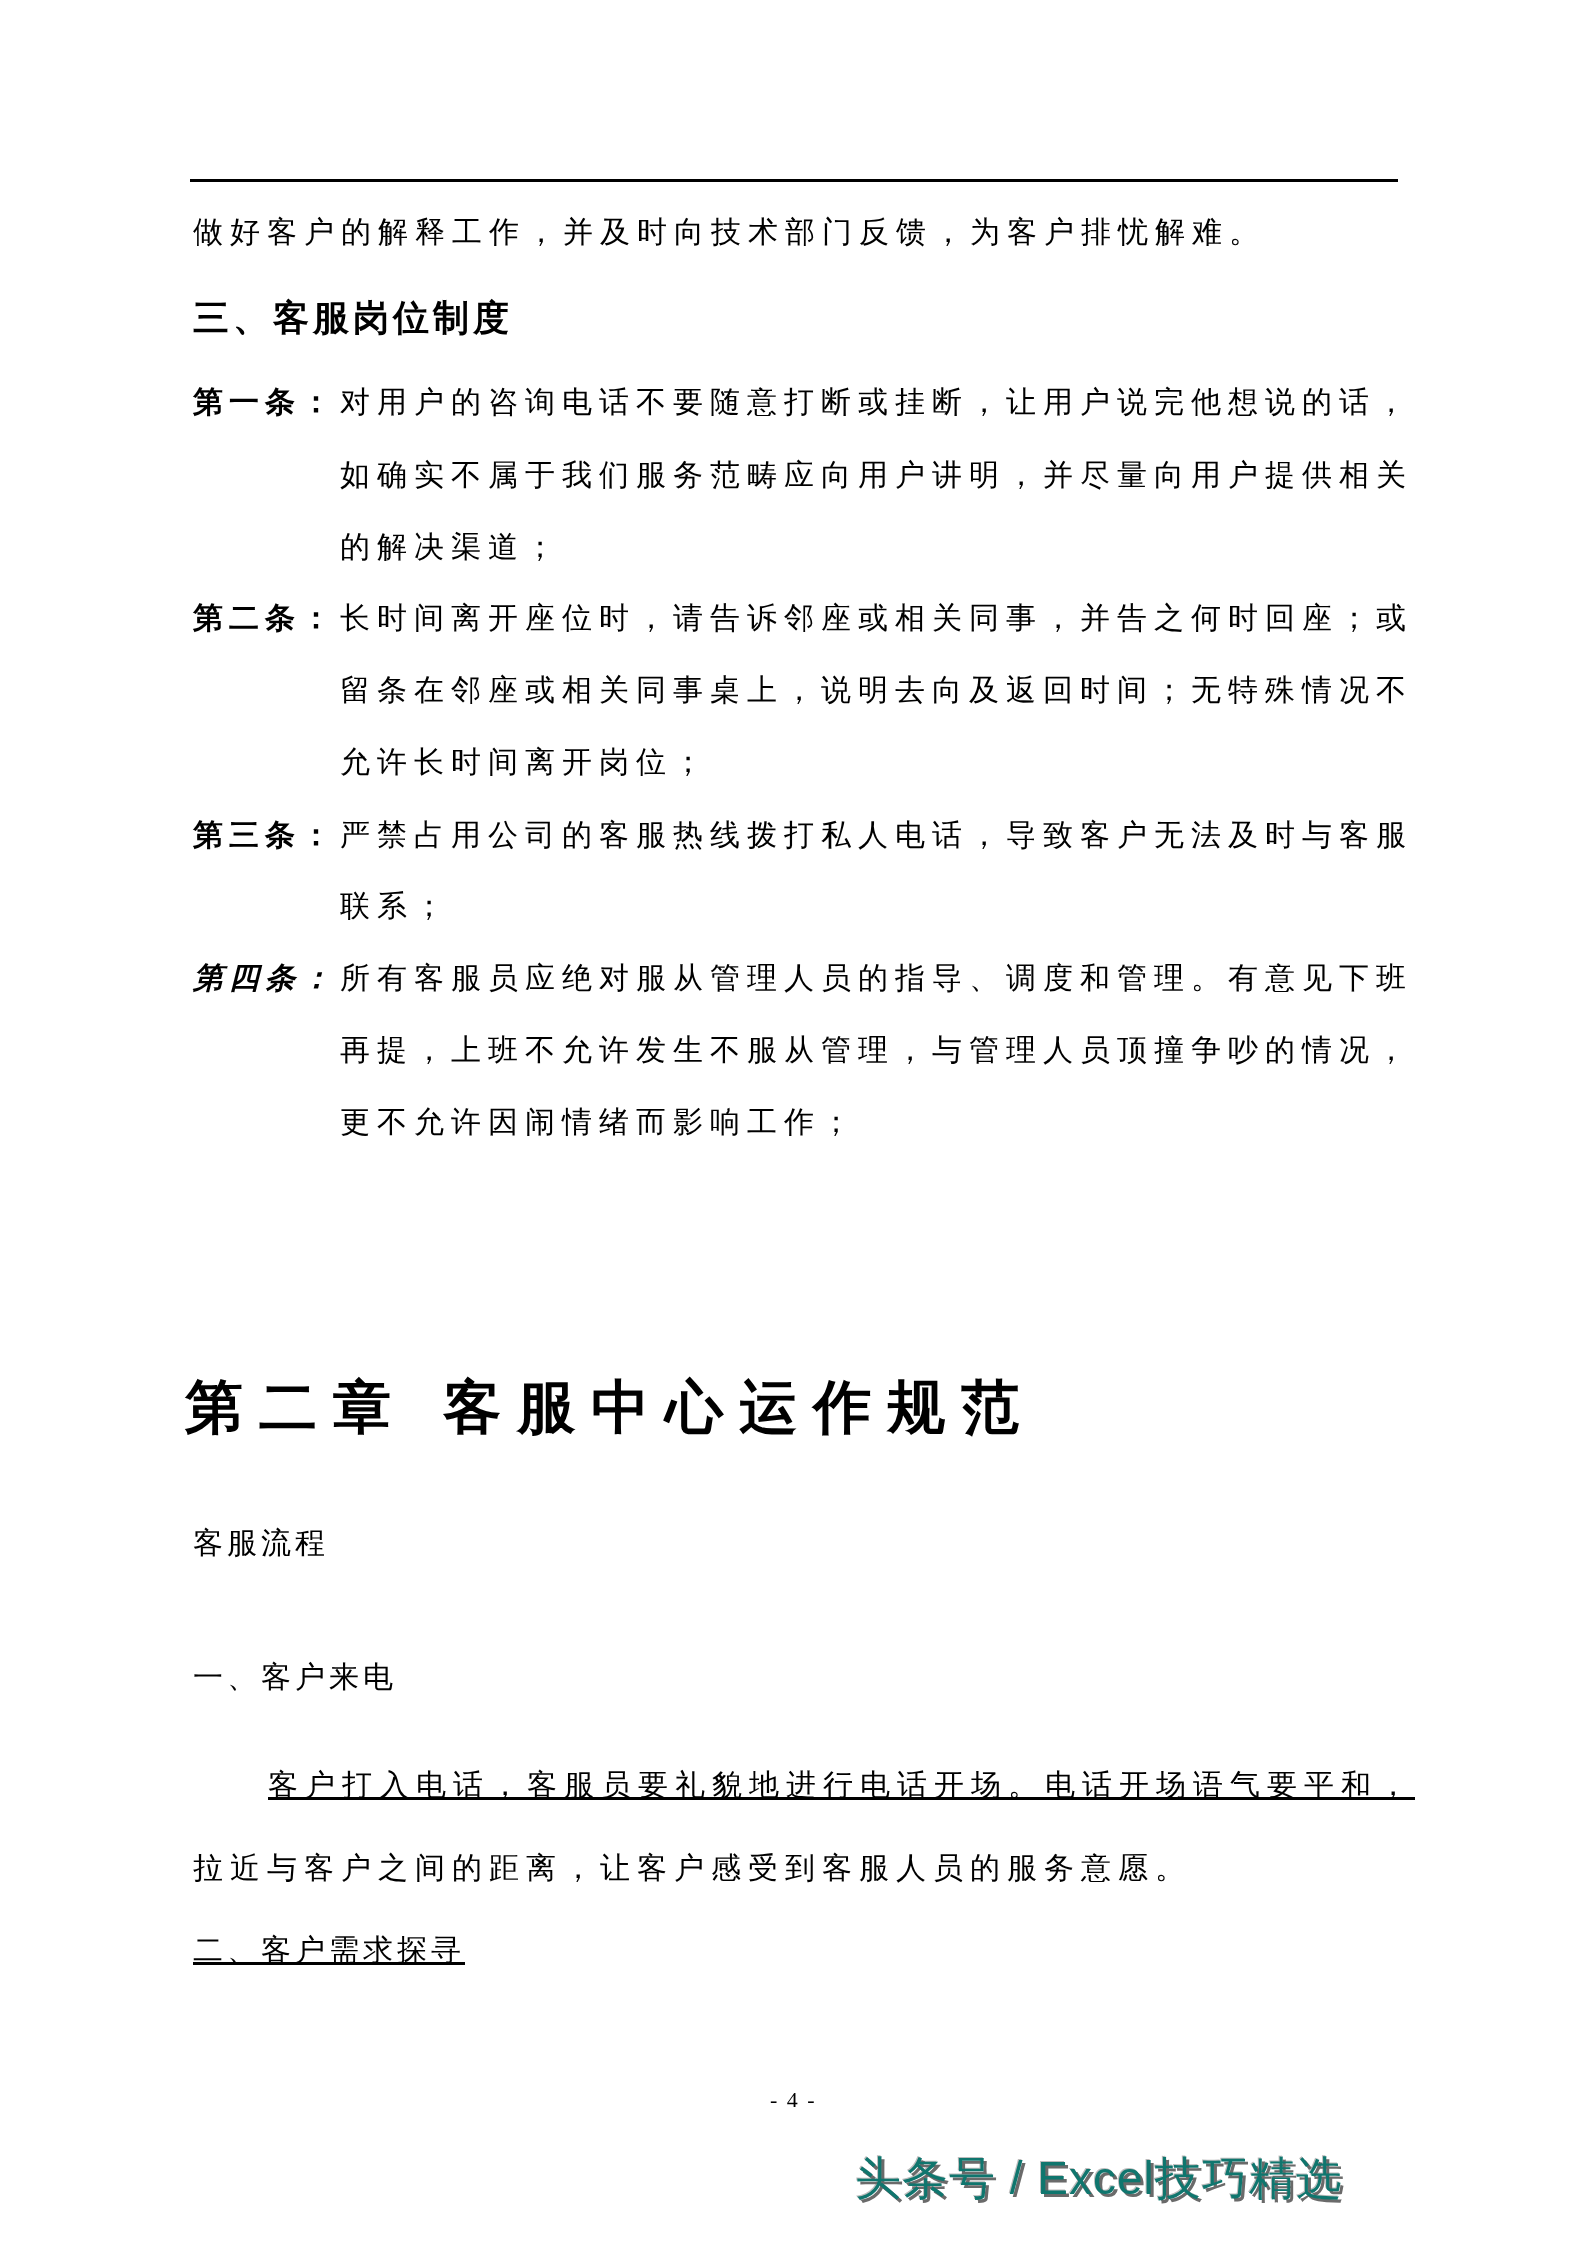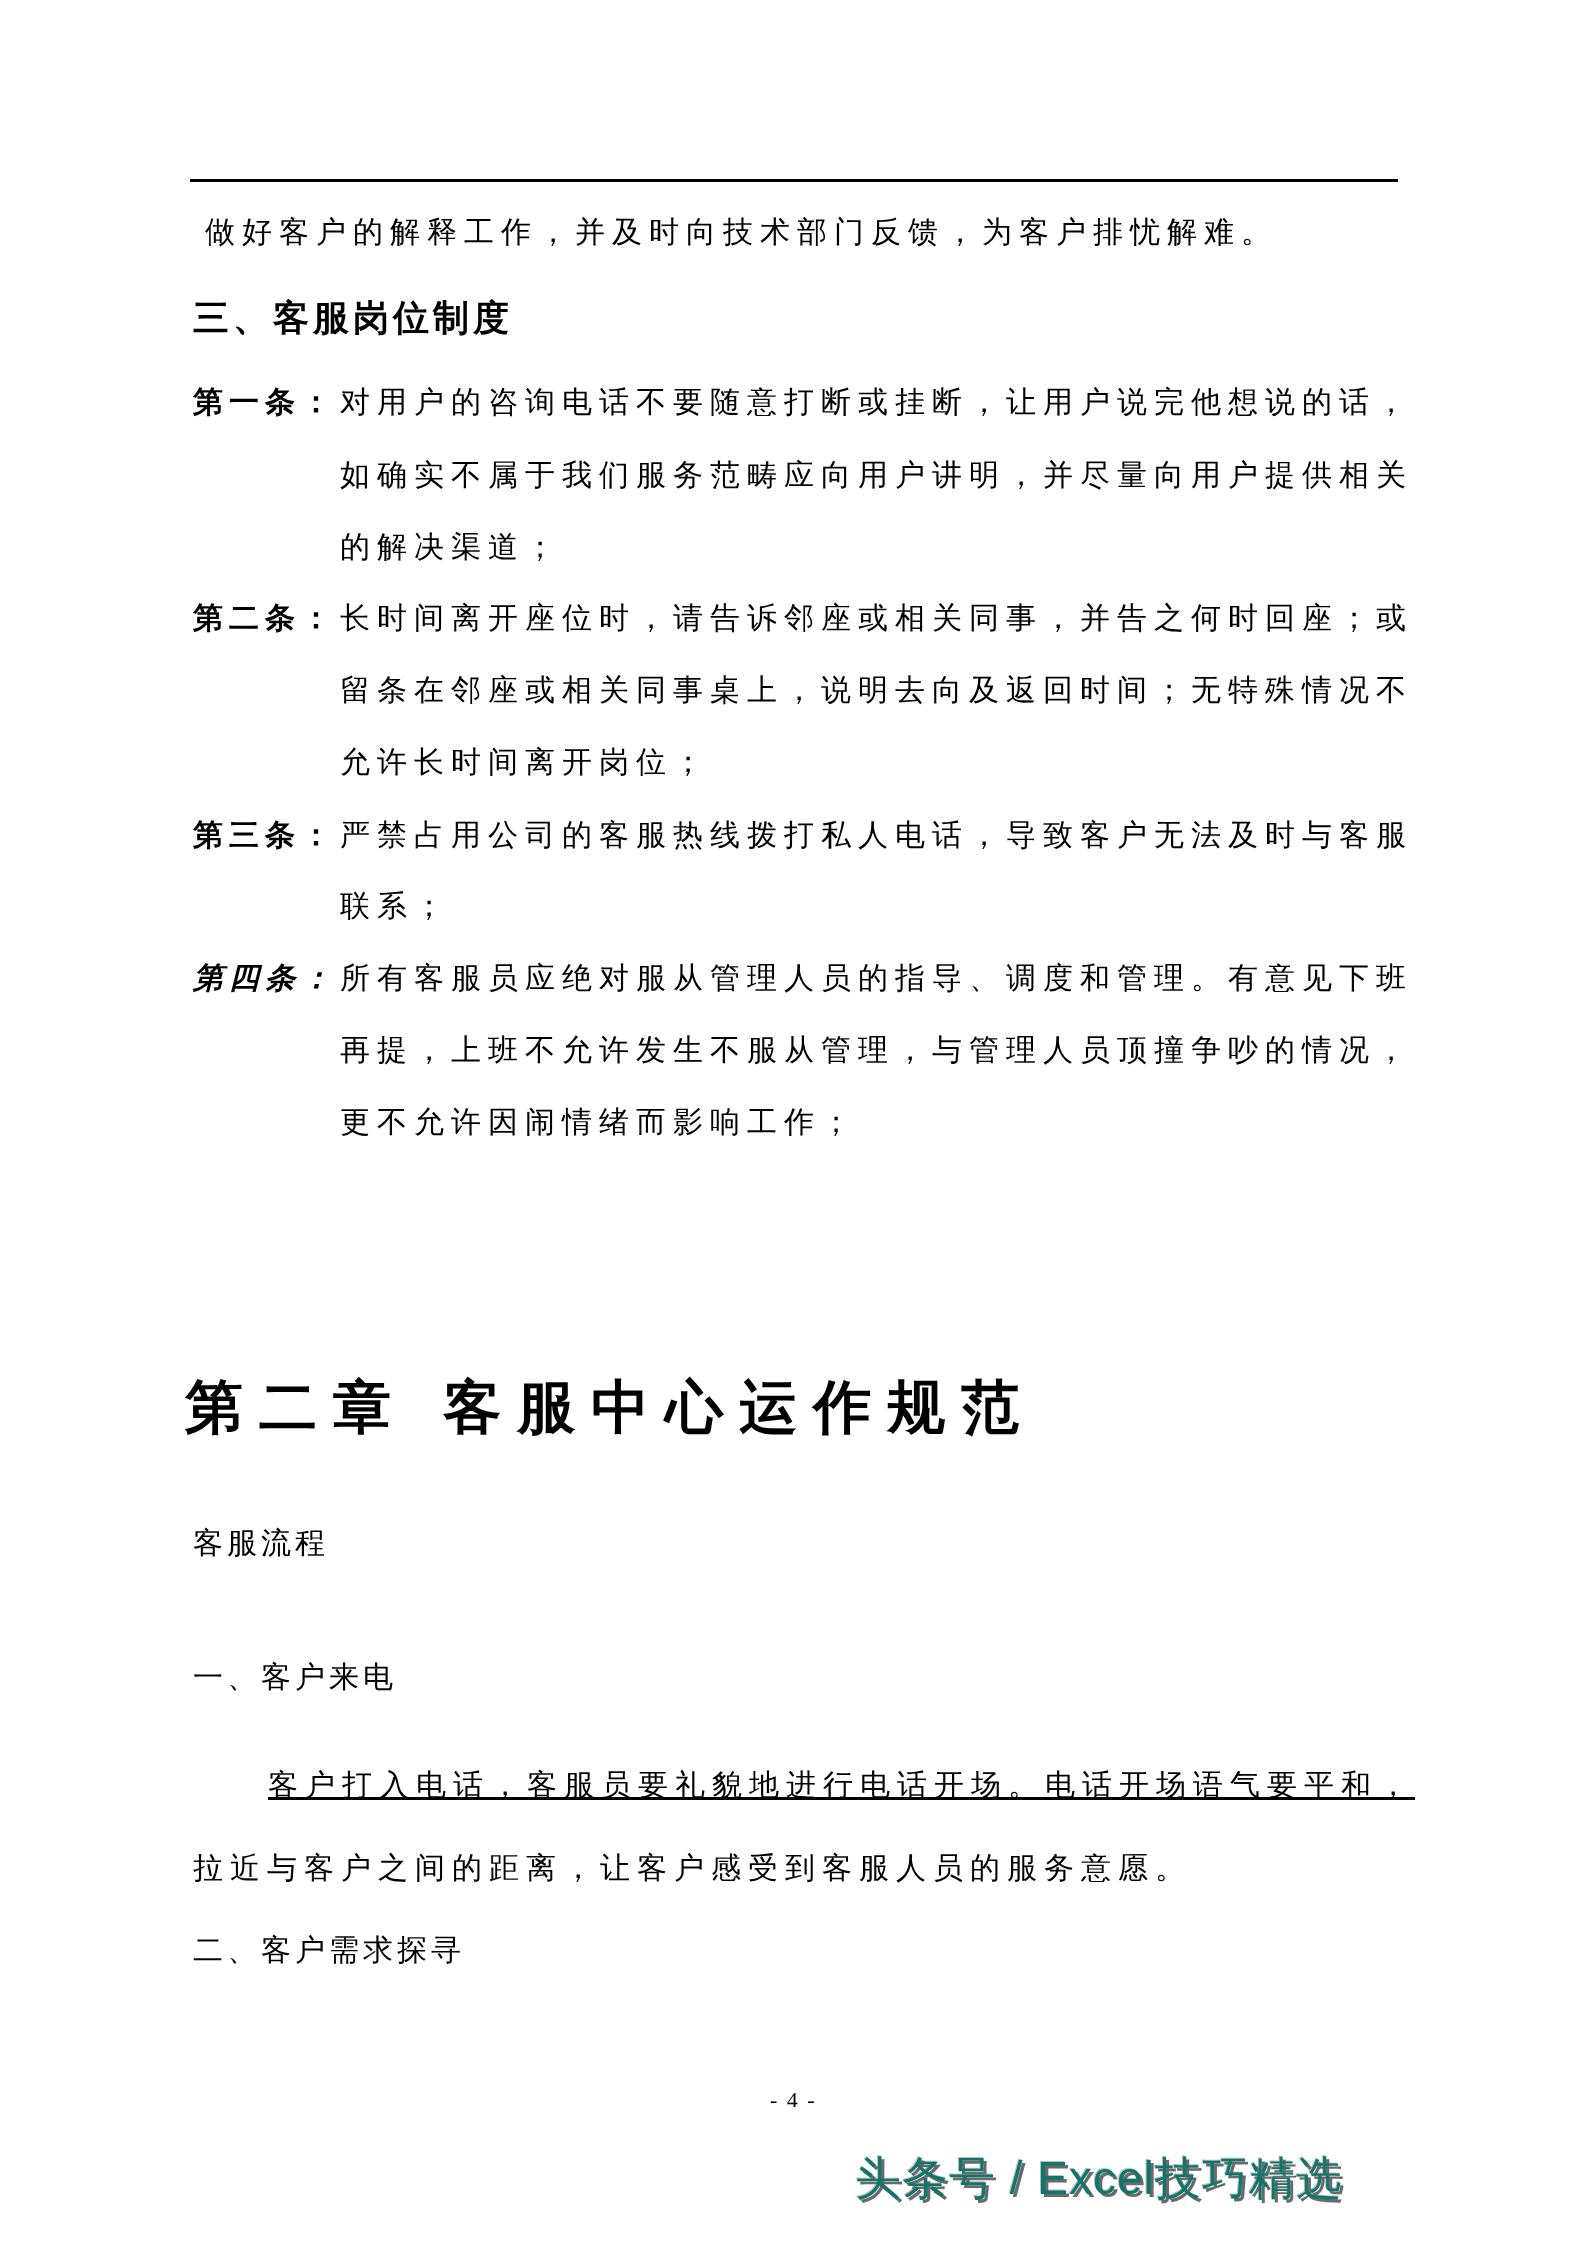--- a/index.html
+++ b/index.html
@@ -95,21 +95,21 @@
       text-shadow: 3px 3px 0 #6a6a6a, -1px -1px 0 #bdbdbd;
       white-space: nowrap;
       letter-spacing: 1px;
     }
   </style>
 </head>
 <body>
 
 <div class="rule"></div>
 
-<div class="line" style="top:212px;margin-left:12px;">做好客户的解释工作，并及时向技术部门反馈，为客户排忧解难。</div>
+<div class="line" style="top:212px;">做好客户的解释工作，并及时向技术部门反馈，为客户排忧解难。</div>
 
 <div class="h3" style="top:294px;">三、客服岗位制度</div>
 
 <div class="clause-label" style="top:382px;">第一条：</div>
 <div class="clause-body" style="top:382px;">对用户的咨询电话不要随意打断或挂断，让用户说完他想说的话，</div>
 <div class="clause-body" style="top:455px;">如确实不属于我们服务范畴应向用户讲明，并尽量向用户提供相关</div>
 <div class="clause-body" style="top:527px;">的解决渠道；</div>
 
 <div class="clause-label" style="top:598px;">第二条：</div>
 <div class="clause-body" style="top:598px;">长时间离开座位时，请告诉邻座或相关同事，并告之何时回座；或</div>
@@ -127,17 +127,17 @@
 
 <div class="chapter">第二章  客服中心运作规范</div>
 
 <div class="sub" style="top:1523px;">客服流程</div>
 
 <div class="sub" style="top:1657px;">一、客户来电</div>
 
 <div class="line" style="top:1765px; left:268px;text-decoration:underline;">客户打入电话，客服员要礼貌地进行电话开场。电话开场语气要平和，</div>
 <div class="line" style="top:1848px;">拉近与客户之间的距离，让客户感受到客服人员的服务意愿。</div>
 
-<div class="sub" style="top:1930px;">二、客户需求探寻</div>
+<div class="sub" style="top:1930px;text-decoration:underline;">二、客户需求探寻</div>
 
 <div class="page-num">- 4 -</div>
 
 <div class="watermark">头条号 / Excel技巧精选</div>
 
 </body></html>

